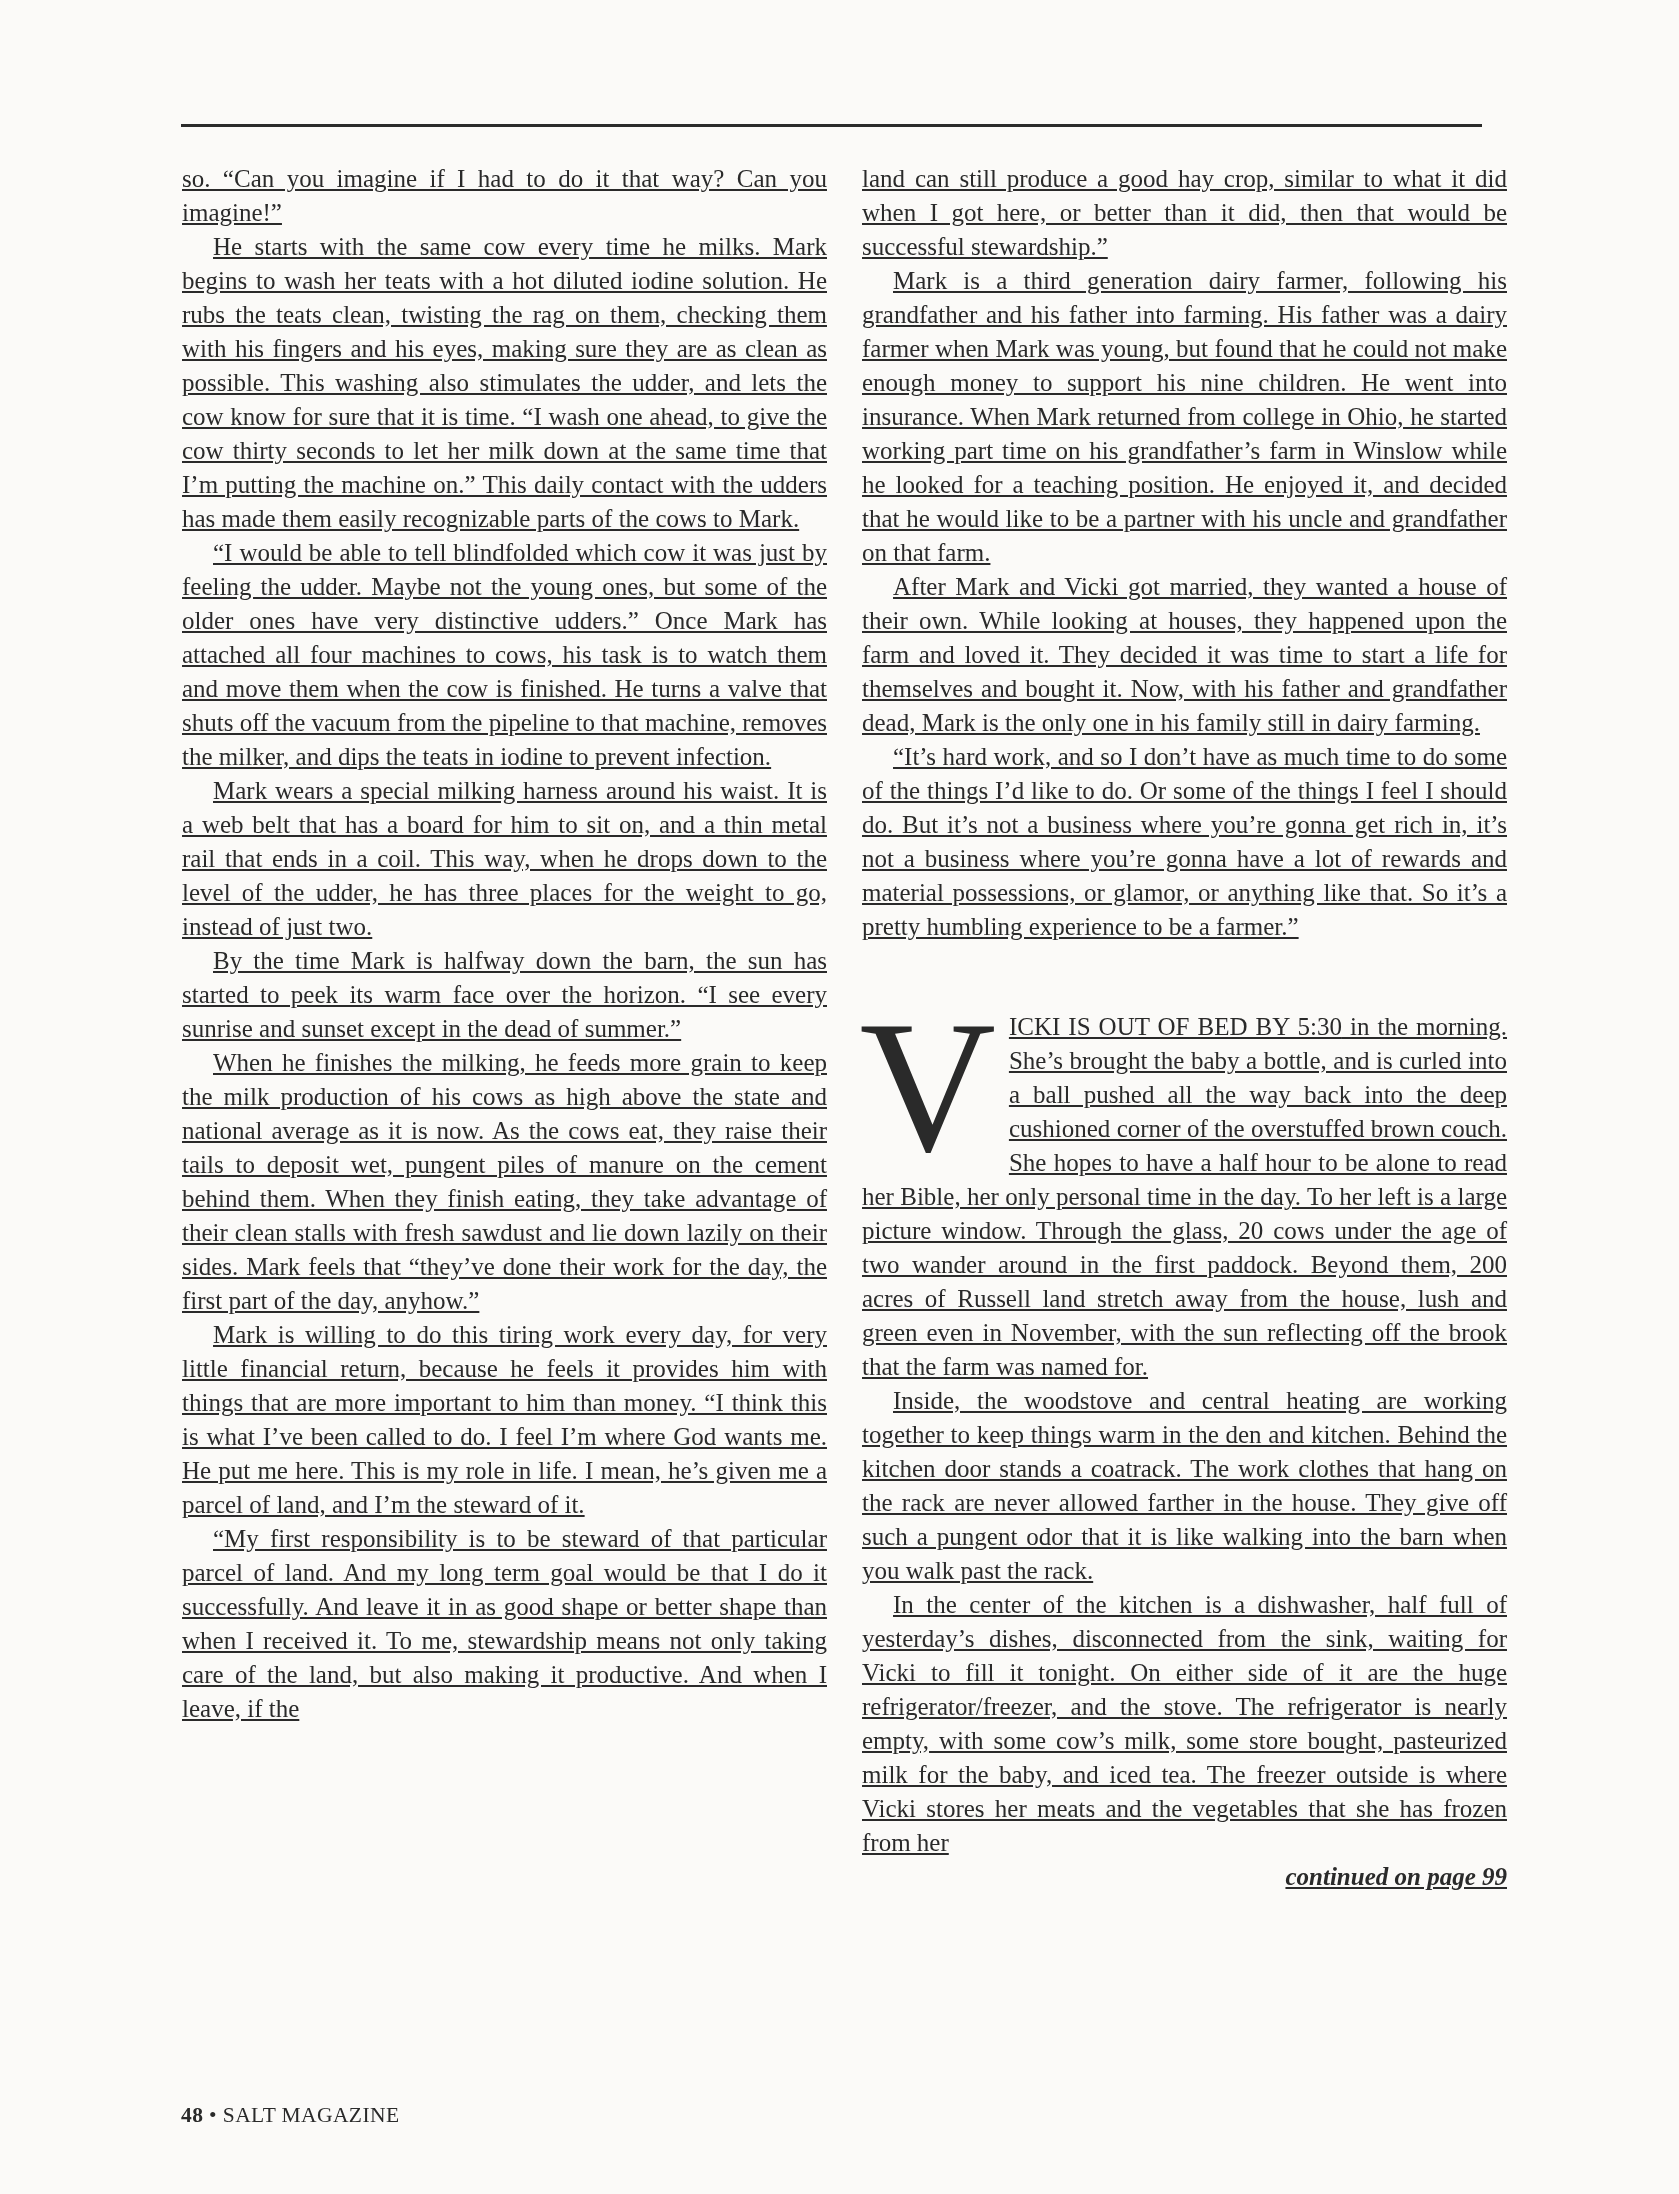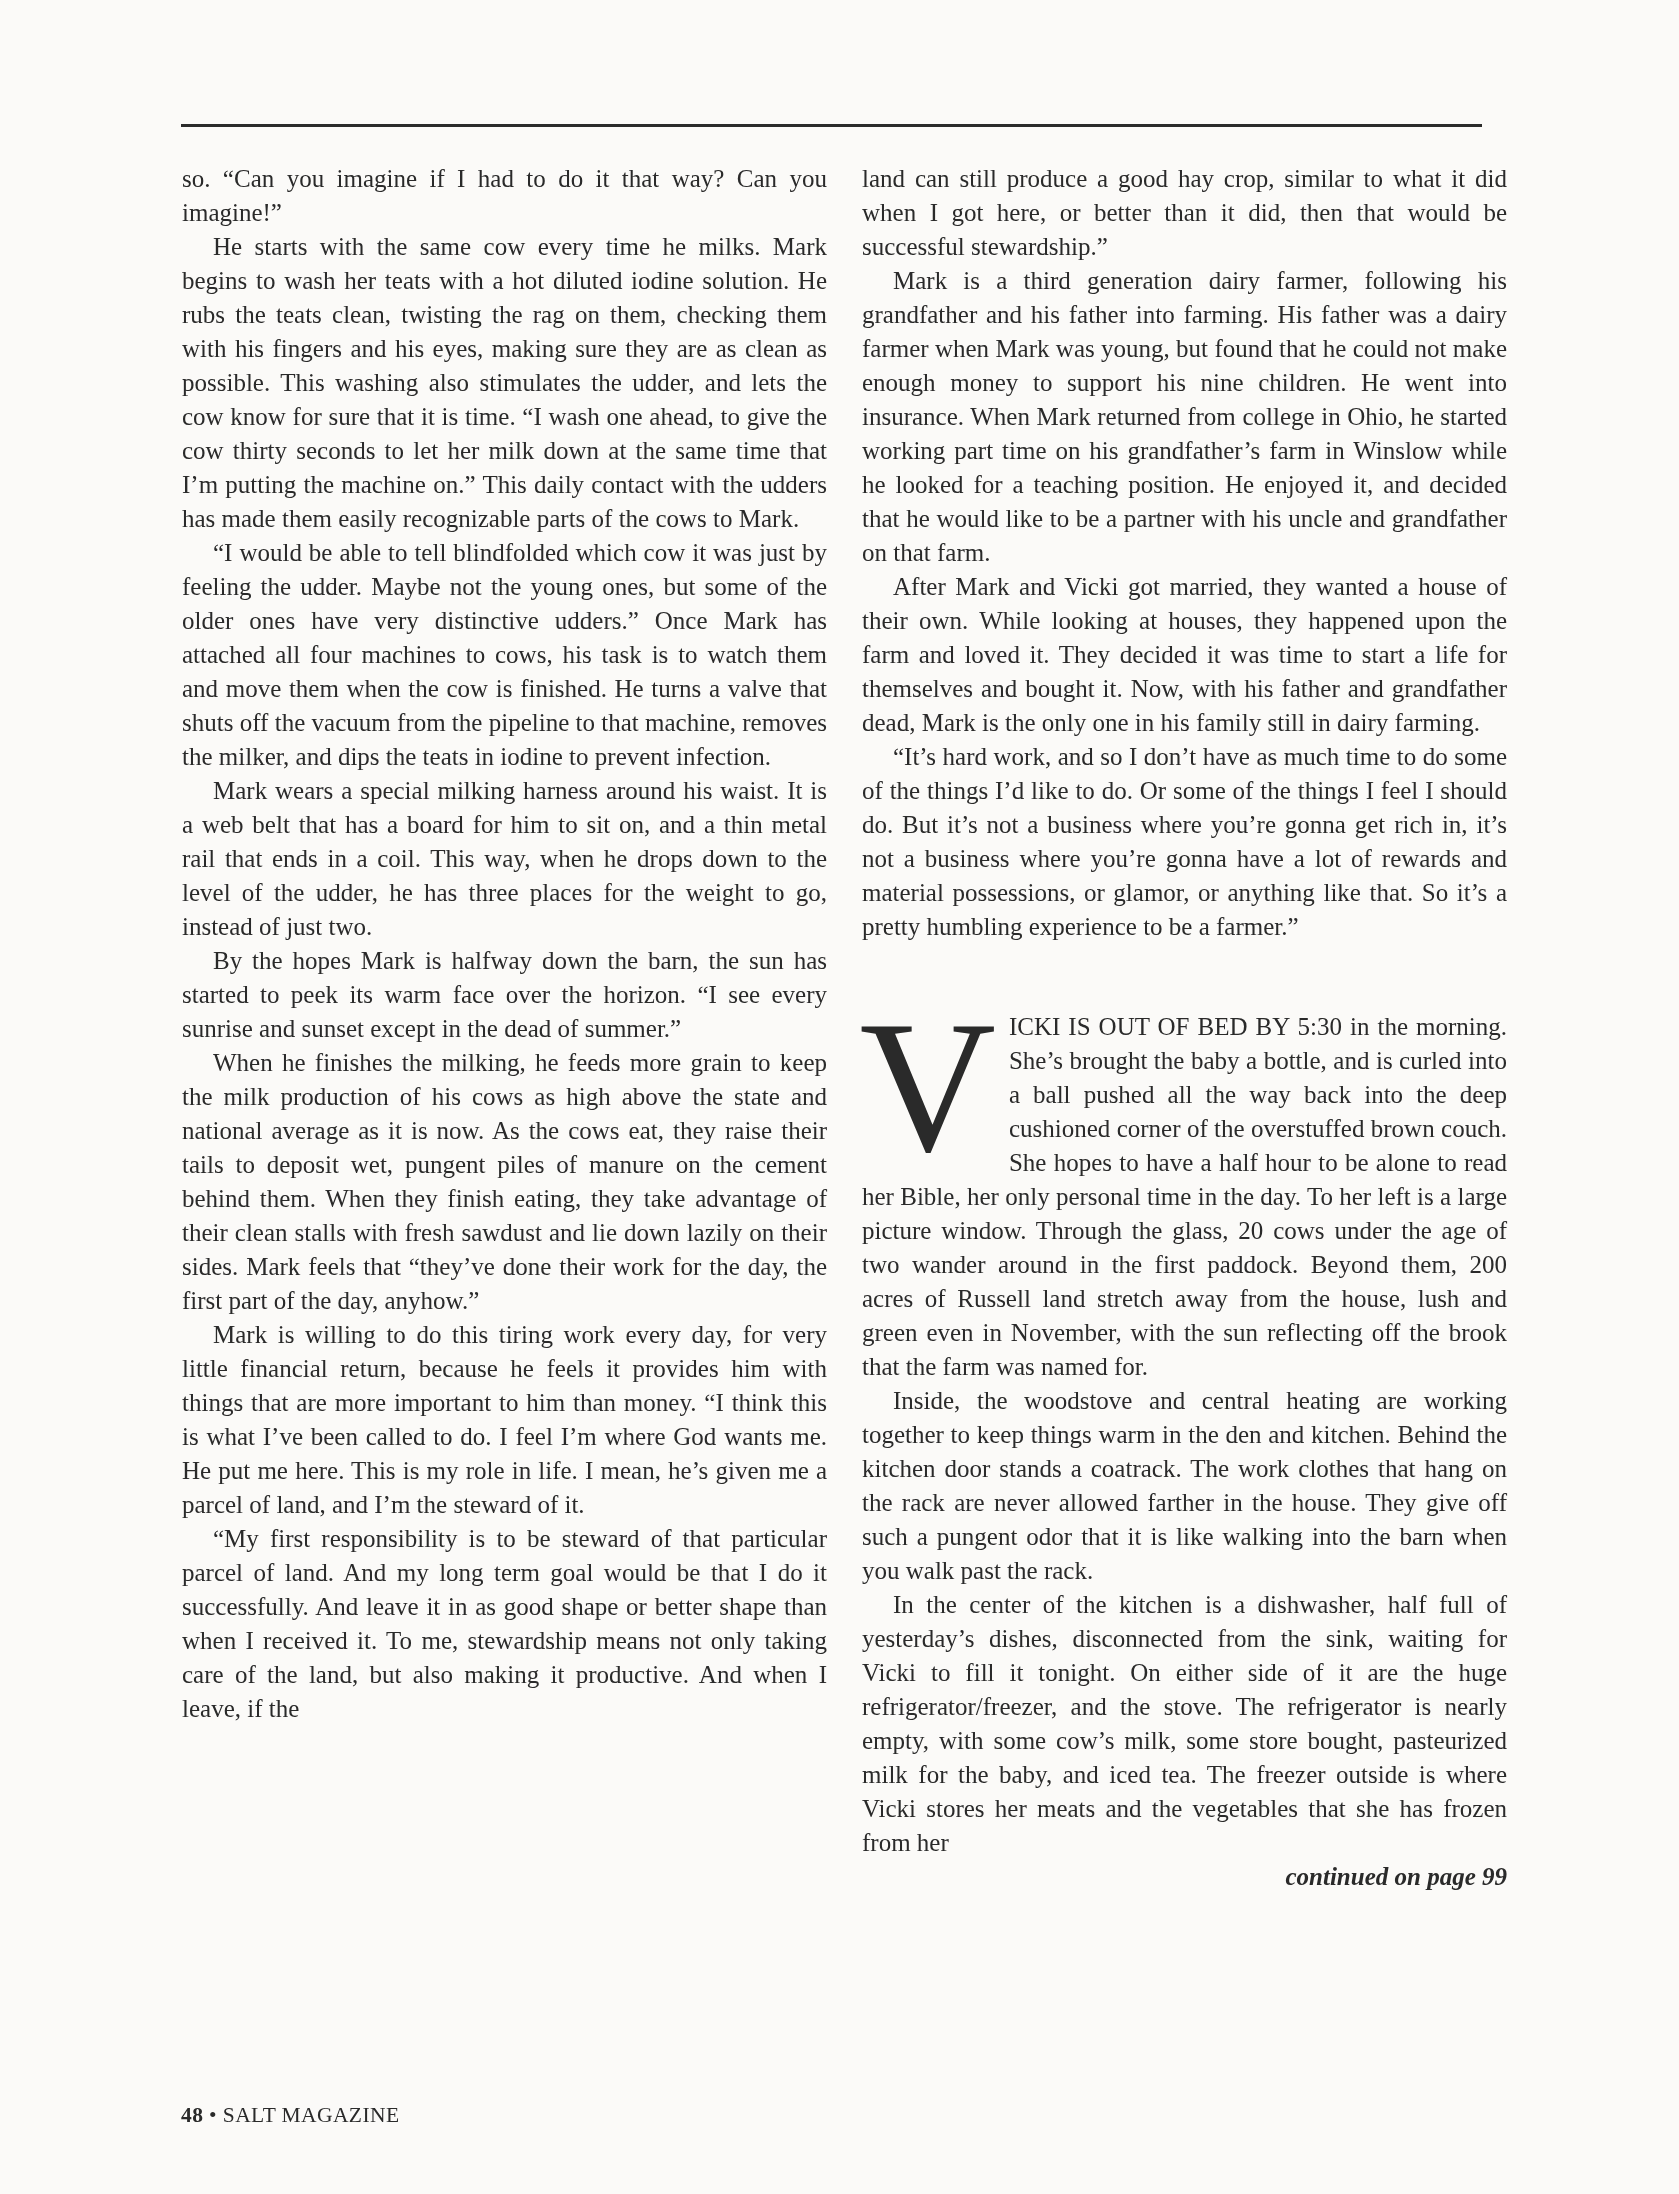--- a/index.html
+++ b/index.html
@@ -13,20 +13,21 @@
   }
   .top-rule {
     position: absolute; left: 181px; top: 124px; width: 1301px; height: 3.1px;
     background: #2b2b2b;
   }
   .col {
     position: absolute; top: 162px; width: 645px;
     font-size: 25px; line-height: 34px;
     text-align: justify;
     hyphens: none;
+    text-decoration: underline;
   }
   .col-left { left: 182px; }
   .col-right { left: 862px; }
   .col p { margin: 0; text-indent: 31px; }
   .col p.noindent { text-indent: 0; }
   .dropcap-wrap { margin-top: 66px; }
   .dropcap {
     float: left;
     font-size: 189px; line-height: 145px;
     margin: 4.4px 13px 0 -2.6px;
@@ -49,21 +50,21 @@
 </head>
 <body>
 
 <div class="top-rule"></div>
 
 <div class="col col-left">
   <p class="noindent">so. “Can you imagine if I had to do it that way? Can you imagine!”</p>
   <p>He starts with the same cow every time he milks. Mark begins to wash her teats with a hot diluted iodine solution. He rubs the teats clean, twisting the rag on them, checking them with his fingers and his eyes, making sure they are as clean as possible. This washing also stimulates the udder, and lets the cow know for sure that it is time. “I wash one ahead, to give the cow thirty seconds to let her milk down at the same time that I’m putting the machine on.” This daily contact with the udders has made them easily recognizable parts of the cows to Mark.</p>
   <p>“I would be able to tell blindfolded which cow it was just by feeling the udder. Maybe not the young ones, but some of the older ones have very distinctive udders.” Once Mark has attached all four machines to cows, his task is to watch them and move them when the cow is finished. He turns a valve that shuts off the vacuum from the pipeline to that machine, removes the milker, and dips the teats in iodine to prevent infection.</p>
   <p>Mark wears a special milking harness around his waist. It is a web belt that has a board for him to sit on, and a thin metal rail that ends in a coil. This way, when he drops down to the level of the udder, he has three places for the weight to go, instead of just two.</p>
-  <p>By the hopes Mark is halfway down the barn, the sun has started to peek its warm face over the horizon. “I see every sunrise and sunset except in the dead of summer.”</p>
+  <p>By the time Mark is halfway down the barn, the sun has started to peek its warm face over the horizon. “I see every sunrise and sunset except in the dead of summer.”</p>
   <p>When he finishes the milking, he feeds more grain to keep the milk production of his cows as high above the state and national average as it is now. As the cows eat, they raise their tails to deposit wet, pungent piles of manure on the cement behind them. When they finish eating, they take advantage of their clean stalls with fresh sawdust and lie down lazily on their sides. Mark feels that “they’ve done their work for the day, the first part of the day, anyhow.”</p>
   <p>Mark is willing to do this tiring work every day, for very little financial return, because he feels it provides him with things that are more important to him than money. “I think this is what I’ve been called to do. I feel I’m where God wants me. He put me here. This is my role in life. I mean, he’s given me a parcel of land, and I’m the steward of it.</p>
   <p>“My first responsibility is to be steward of that particular parcel of land. And my long term goal would be that I do it successfully. And leave it in as good shape or better shape than when I received it. To me, stewardship means not only taking care of the land, but also making it productive. And when I leave, if the</p>
 </div>
 
 <div class="col col-right">
   <p class="noindent">land can still produce a good hay crop, similar to what it did when I got here, or better than it did, then that would be successful stewardship.”</p>
   <p>Mark is a third generation dairy farmer, following his grandfather and his father into farming. His father was a dairy farmer when Mark was young, but found that he could not make enough money to support his nine children. He went into insurance. When Mark returned from college in Ohio, he started working part time on his grandfather’s farm in Winslow while he looked for a teaching position. He enjoyed it, and decided that he would like to be a partner with his uncle and grandfather on that farm.</p>
   <p>After Mark and Vicki got married, they wanted a house of their own. While looking at houses, they happened upon the farm and loved it. They decided it was time to start a life for themselves and bought it. Now, with his father and grandfather dead, Mark is the only one in his family still in dairy farming.</p>
   <p>“It’s hard work, and so I don’t have as much time to do some of the things I’d like to do. Or some of the things I feel I should do. But it’s not a business where you’re gonna get rich in, it’s not a business where you’re gonna have a lot of rewards and material possessions, or glamor, or anything like that. So it’s a pretty humbling experience to be a farmer.”</p>

